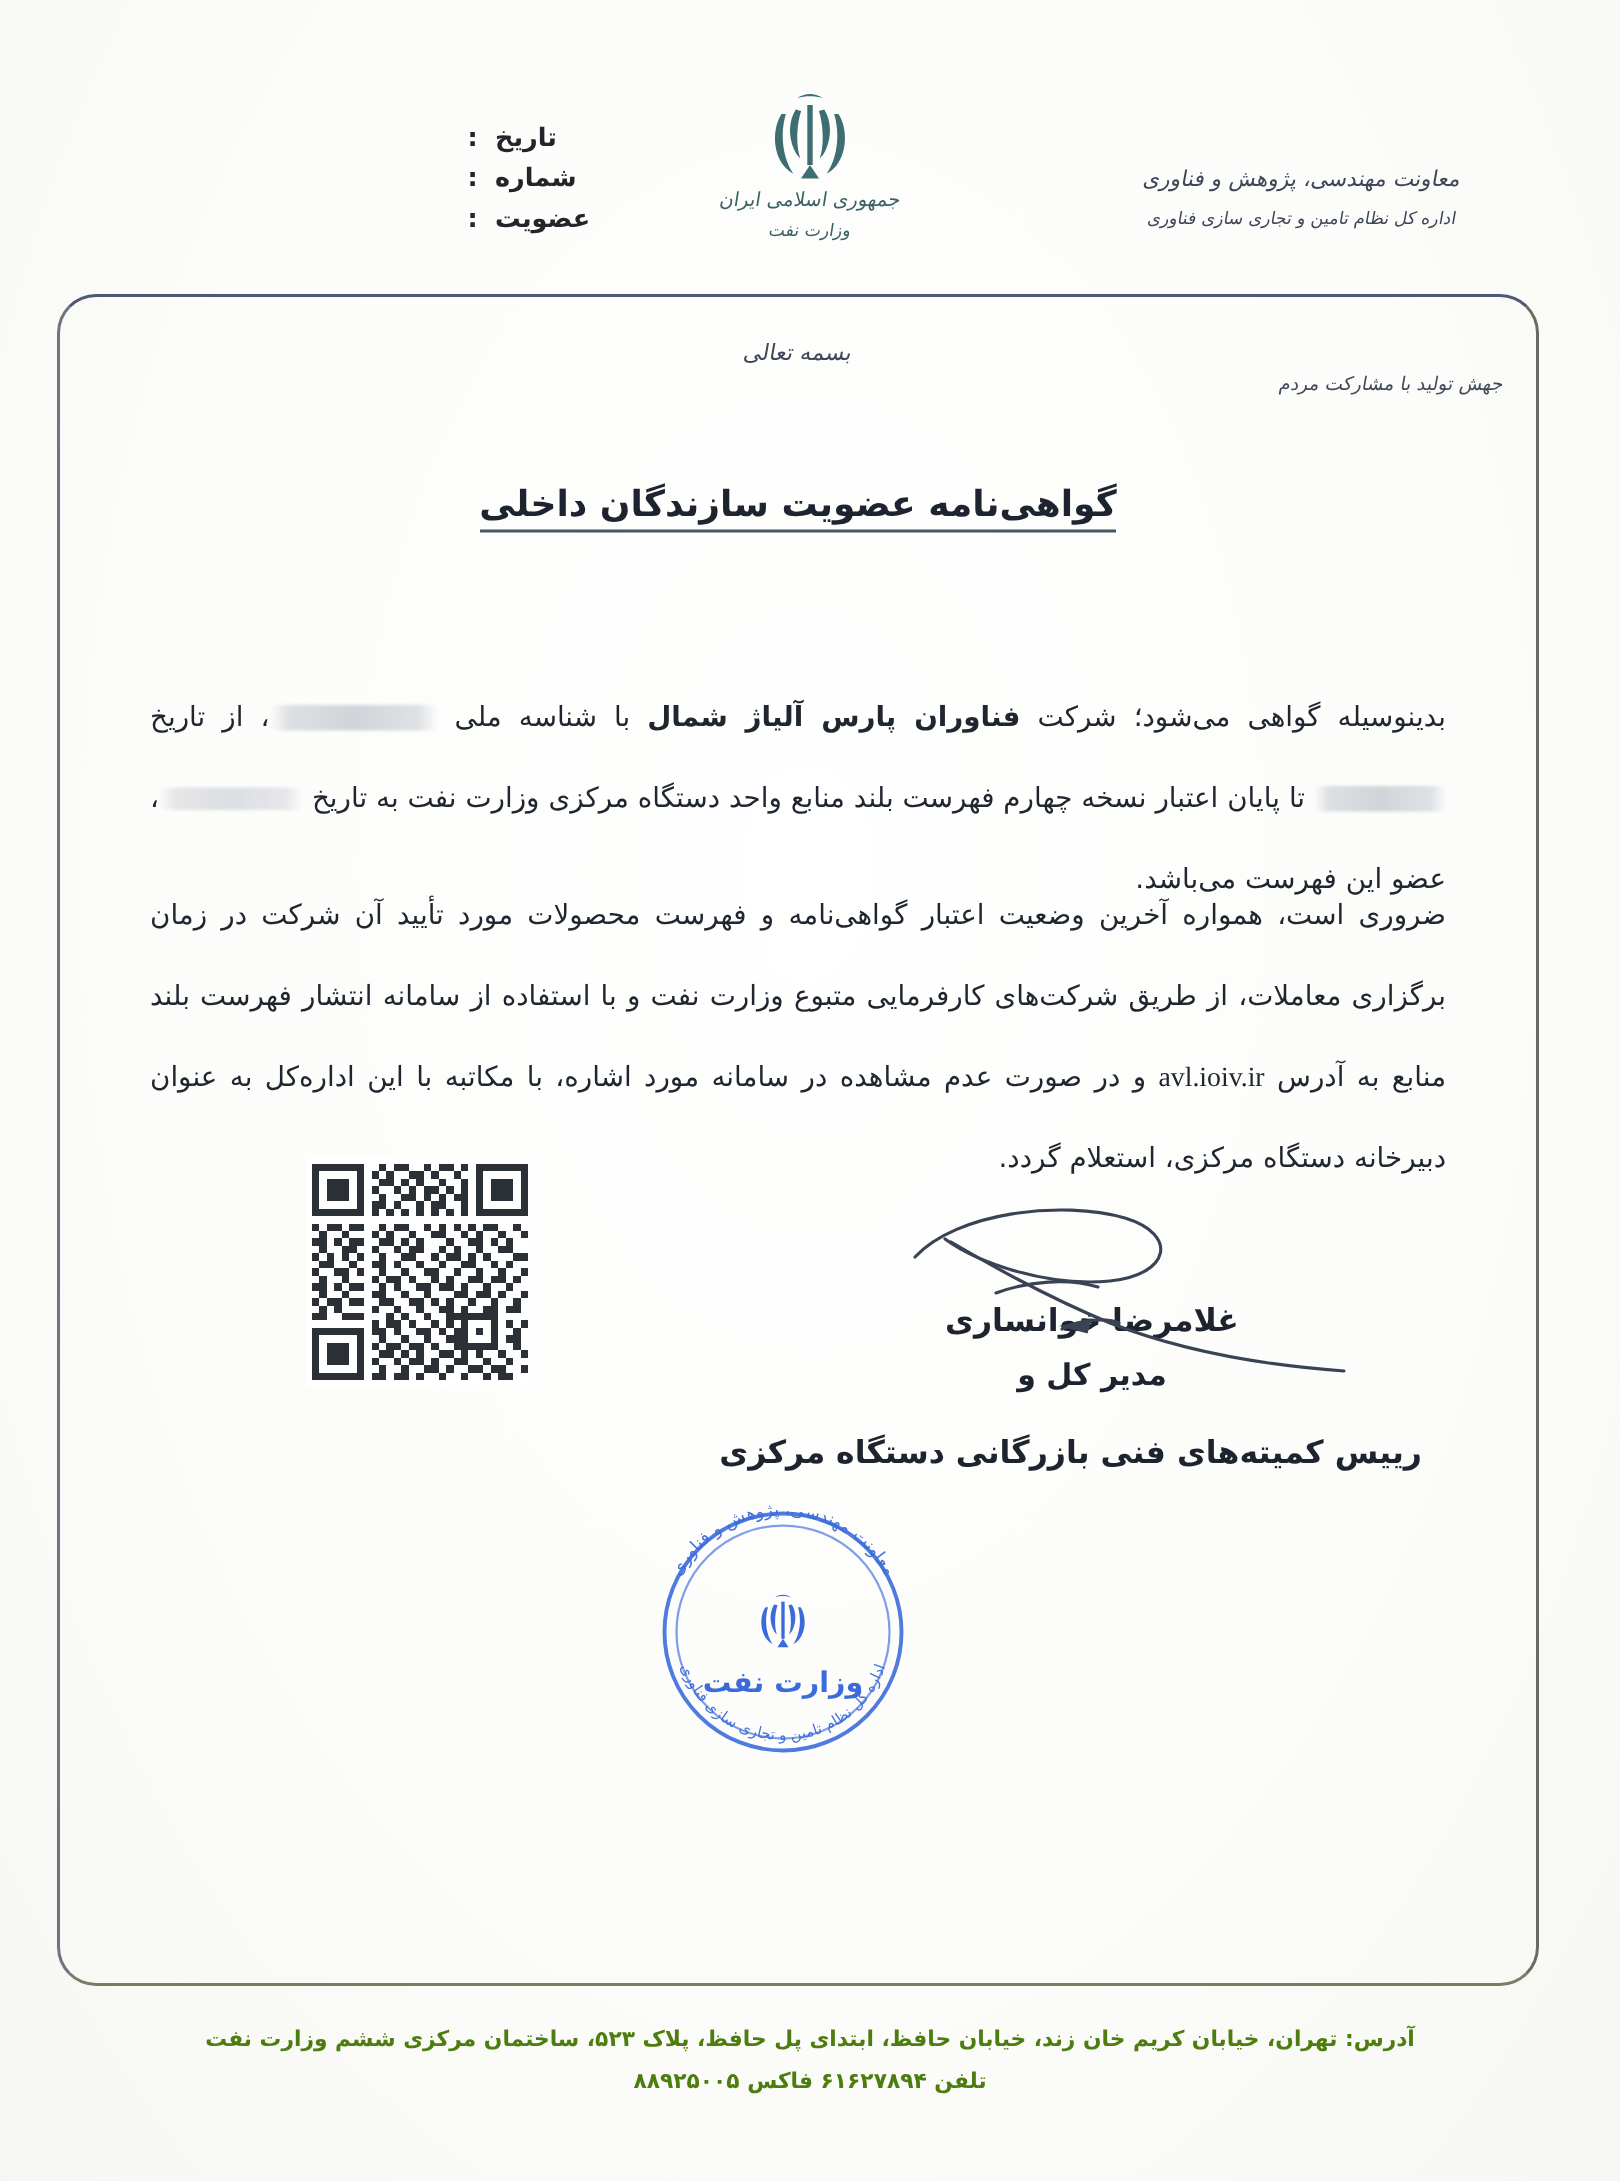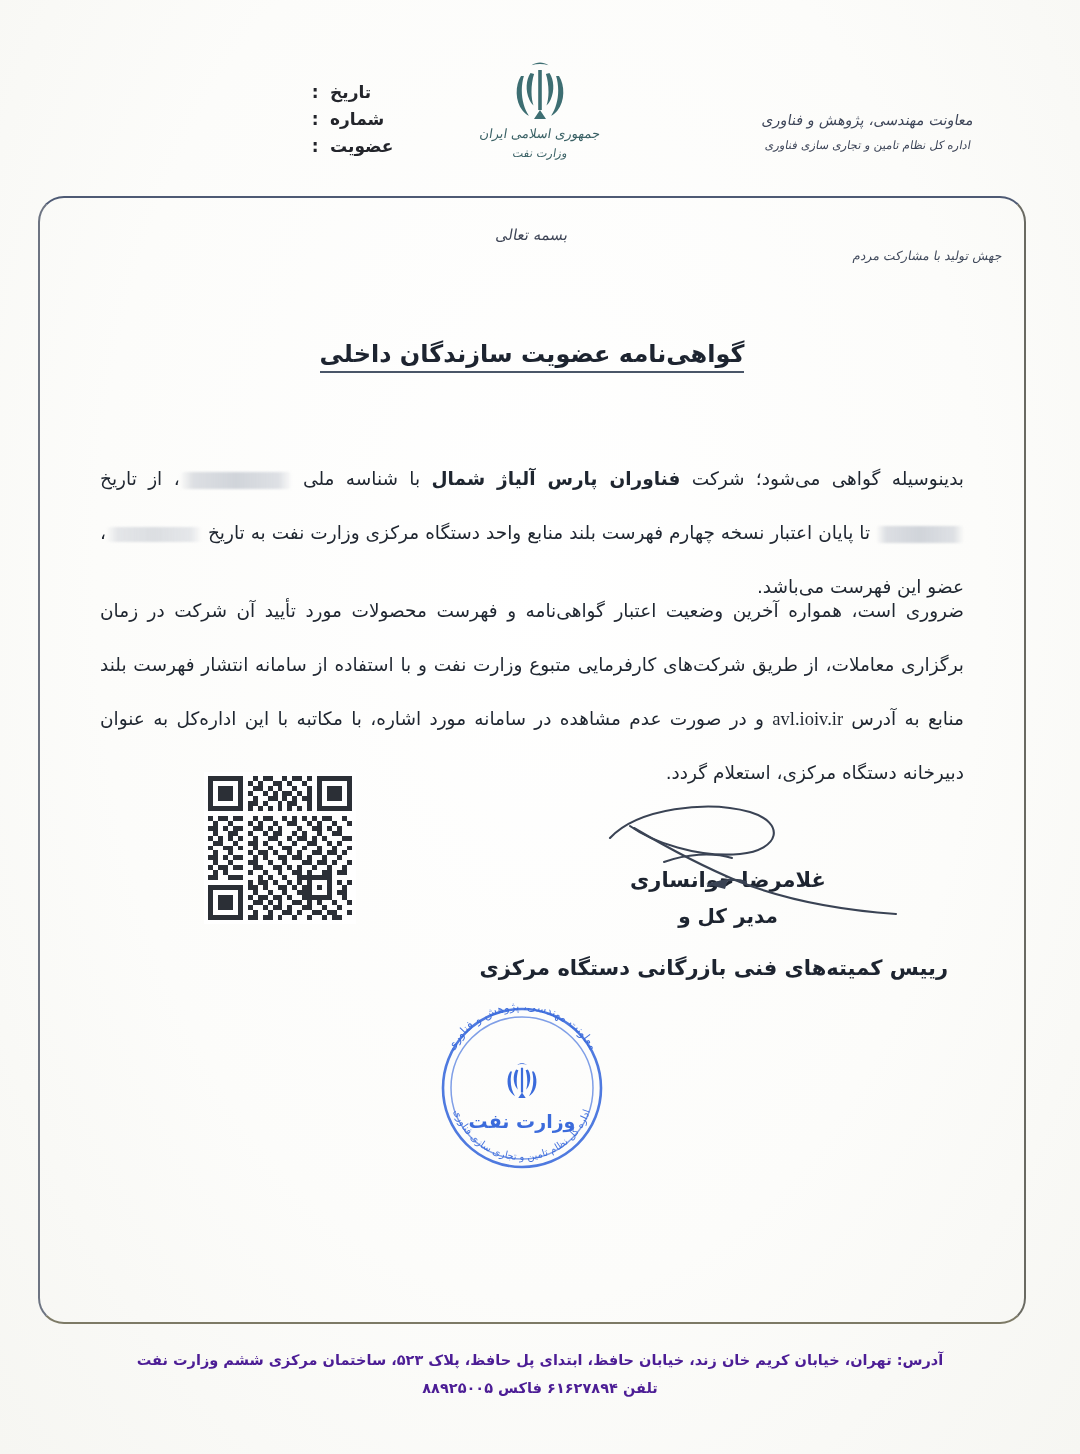--- a/index.html
+++ b/index.html
@@ -144,21 +144,21 @@
     top: 52px;
     right: 24px;
     font-size: 12.5px;
     color: #414a5c;
     transform: skewX(-10deg);
     white-space: nowrap;
   }
 
   .titles {
     position: absolute;
-    top: 144px;
+    top: 126px;
     left: 0;
     right: 0;
     text-align: center;
   }
   .doc-title {
     display: inline-block;
     font-size: 24px;
     font-weight: bold;
     color: #1d2430;
     border-bottom: 2px solid #4a5668;
@@ -268,21 +268,21 @@
     height: 180px;
     opacity: .92;
   }
 
   
   .footer {
     position: absolute;
     left: 0; right: 0;
     top: 1352px;
     text-align: center;
-    color: #4c1d95;
+    color: #4d7c0f;
     direction: rtl;
   }
   .footer-addr { font-size: 14.5px; font-weight: bold; white-space: nowrap; }
   .footer-tel  { font-size: 14.5px; font-weight: bold; margin-top: 12px; }
 
   .sr { position:absolute; width:1px; height:1px; overflow:hidden; clip:rect(0 0 0 0); }
 </style>
 </head>
 <body>
 

